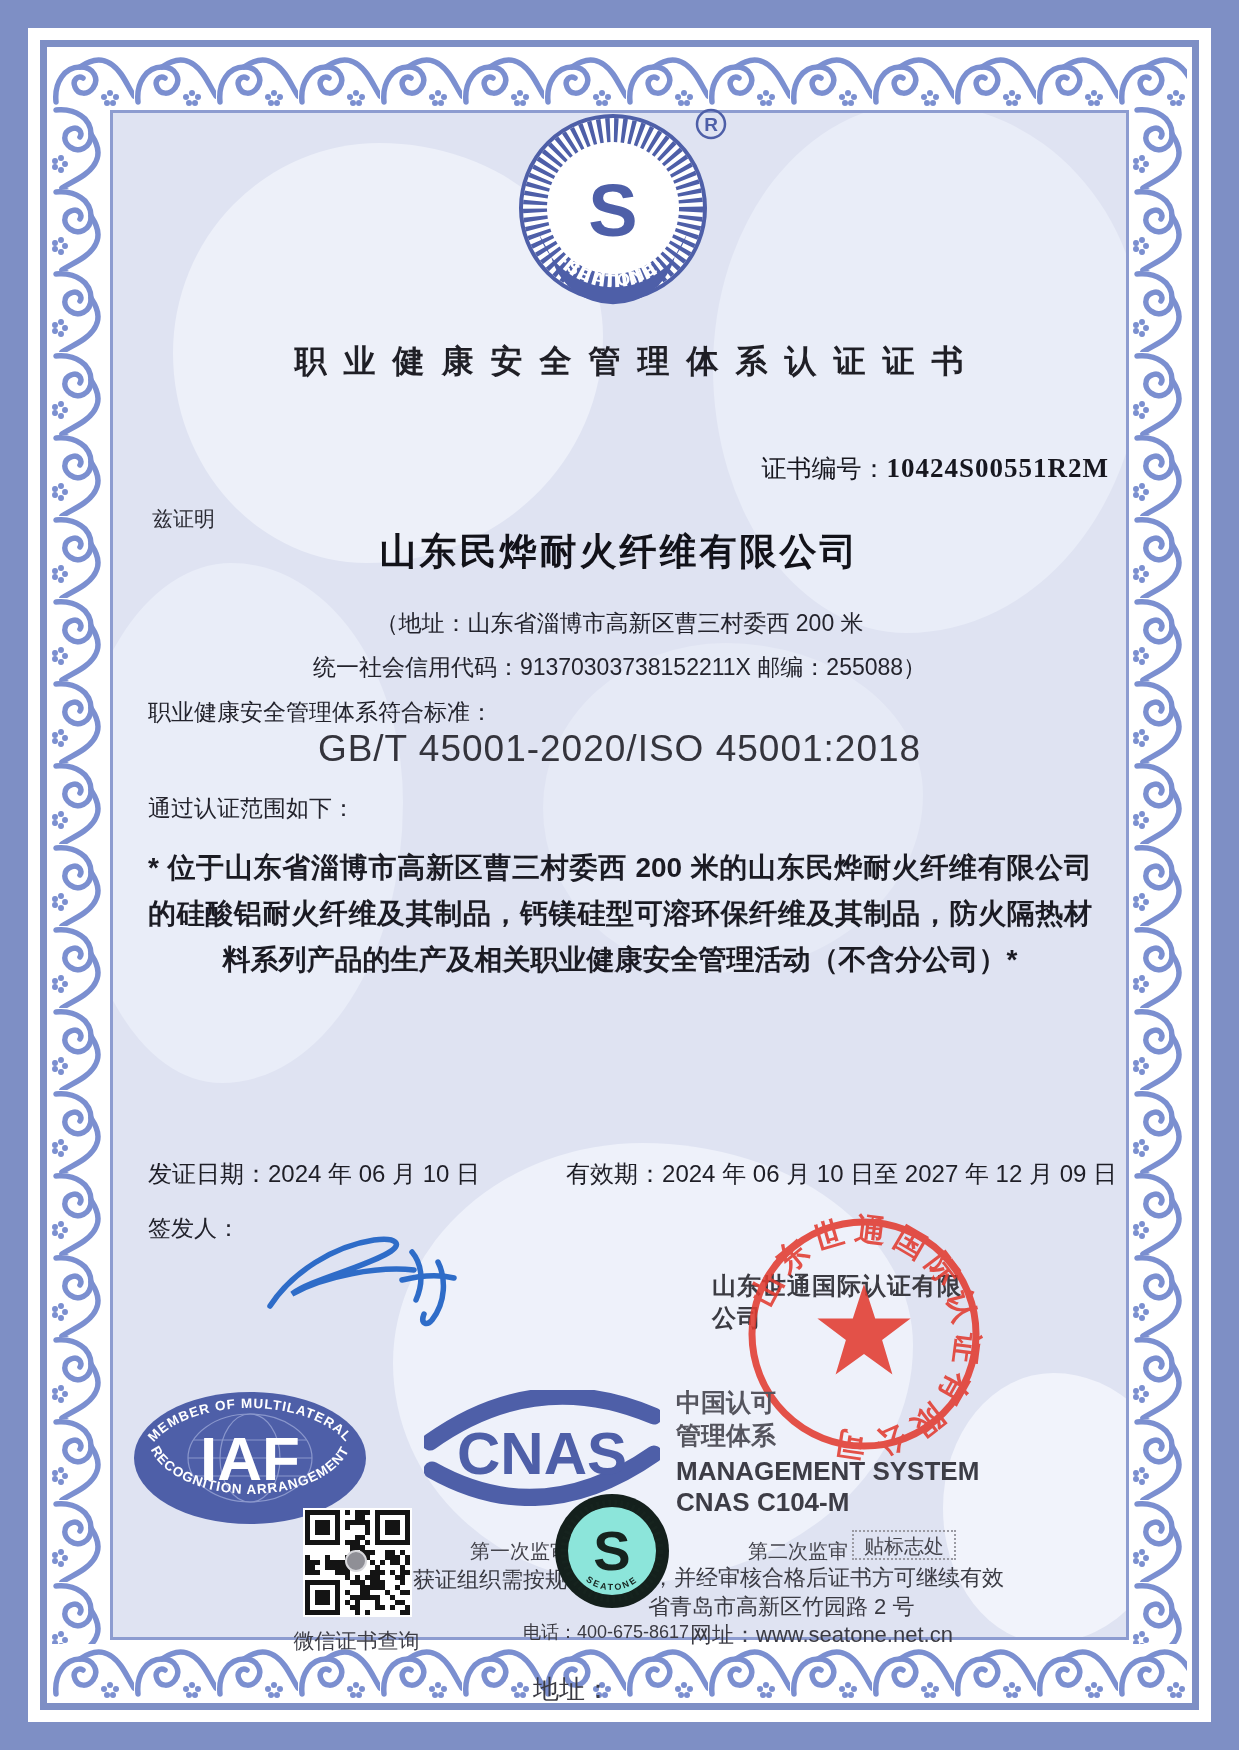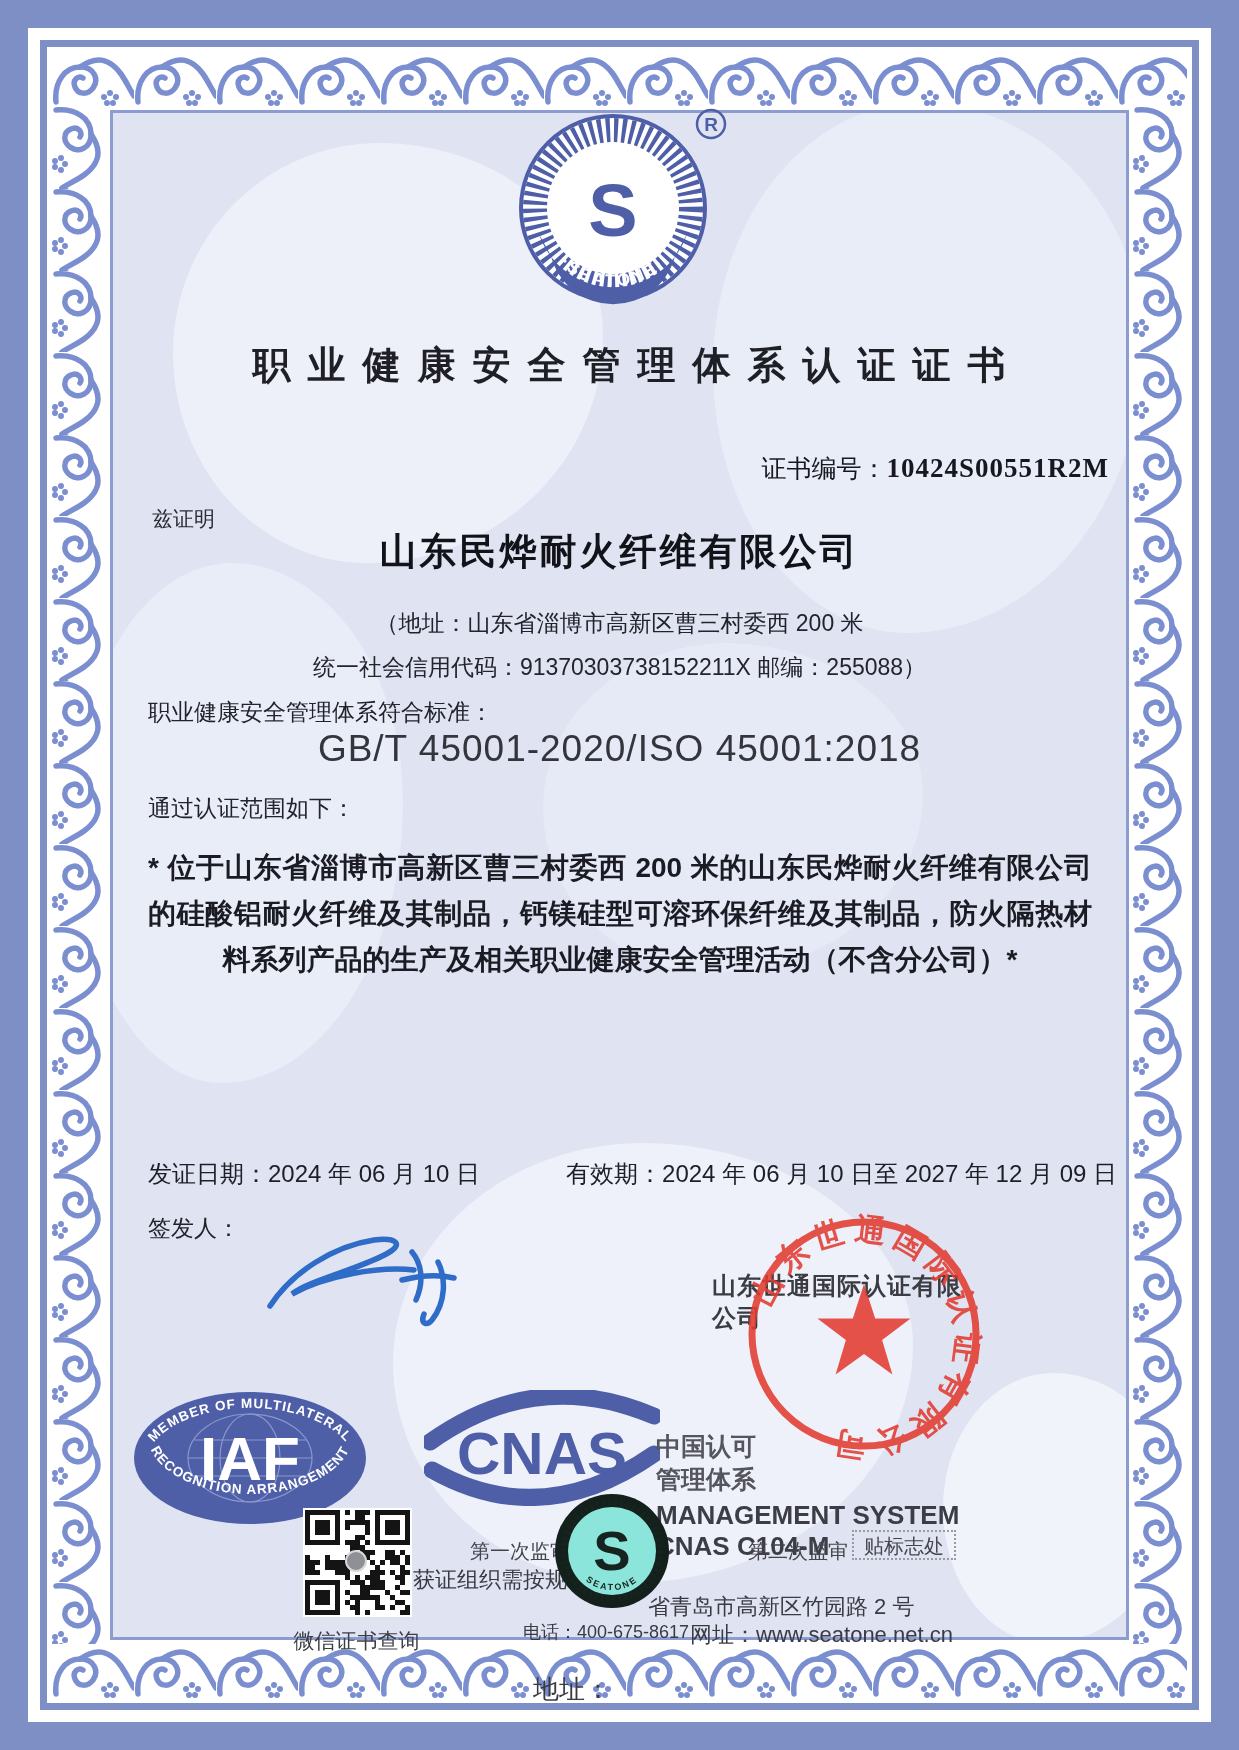--- a/index.html
+++ b/index.html
@@ -11,38 +11,38 @@
   .pstrip{position:absolute;overflow:hidden;}
   .pstrip svg{display:block;}
   .pstrip.top{left:0;right:0;top:0;height:54px;}
   .pstrip.bottom{left:0;right:0;bottom:0;height:54px;}
   .pstrip.left{top:54px;bottom:54px;left:0;width:54px;}
   .pstrip.right{top:54px;bottom:54px;right:0;width:54px;}
   .content{position:absolute;inset:110px;background:#dfe3f2;border:3px solid #8d9cd0;box-sizing:border-box;overflow:hidden;}
   .blob{position:absolute;border-radius:48% 52% 55% 45%/50% 46% 54% 50%;}
   .abs{position:absolute;}
   .ctr{left:0;right:0;text-align:center;}
-  .title{top:340px;font-size:38px;font-weight:700;letter-spacing:17px;color:#1f1f26;font-family:"Liberation Serif",serif;padding-left:36px;}
+  .title{top:340px;font-size:32px;font-weight:700;letter-spacing:17px;color:#1f1f26;font-family:"Liberation Serif",serif;padding-left:36px;}
   .certno{top:452px;right:130px;font-size:25px;color:#17171f;}
   .certno b{font-family:"Liberation Serif",serif;font-size:27px;letter-spacing:1px;}
   .certify{left:152px;top:505px;font-size:21px;color:#2a2a33;}
   .company{top:527px;font-size:37px;font-weight:700;letter-spacing:3px;color:#121219;}
   .addr{top:608px;font-size:23px;color:#23232c;}
   .credit{top:652px;font-size:23px;color:#23232c;}
   .stdintro{left:148px;top:697px;font-size:23px;color:#23232c;}
   .standard{top:728px;font-size:37px;color:#34343c;letter-spacing:1px;}
   .scopeintro{left:148px;top:793px;font-size:23px;color:#23232c;}
   .scope{left:148px;top:845px;width:944px;font-size:28px;font-weight:600;line-height:46px;color:#1b1b23;
          text-align:justify;text-align-last:center;}
   .notice{left:148px;top:1028px;width:948px;font-size:23px;line-height:46px;color:#26262e;text-align:justify;}
   .daterow-l{left:148px;top:1158px;font-size:24px;color:#1e1e26;}
   .daterow-r{right:122px;top:1158px;font-size:24px;color:#1e1e26;text-align:center;}
   .signer{left:148px;top:1213px;font-size:23px;color:#23232c;}
   .issuer-text{left:712px;top:1270px;width:268px;font-size:24px;font-weight:600;color:#3b3b42;letter-spacing:1px;}
-  .cnas-block{left:656px;top:1386px;margin-top:44px;}
+  .cnas-block{left:676px;top:1386px;}
   .cnas-cjk{font-size:25px;font-weight:700;color:#55555e;line-height:33px;}
   .cnas-en{font-size:26px;font-weight:700;color:#3d3d46;line-height:31px;margin-top:4px;}
   .qr-wrap{left:303px;top:1508px;width:105px;height:105px;background:#fff;padding:2px;}
   .qr-grid{position:relative;display:grid;grid-template-columns:repeat(21,5px);grid-auto-rows:5px;}
   .qc{width:5px;height:5px;background:#fff;}
   .qc.on{background:#141414;}
   .qr-logo{position:absolute;left:42px;top:42px;width:22px;height:22px;border-radius:50%;
            background:#8f8f96;border:2px solid #d8d8dc;box-sizing:border-box;}
   .qr-cap{left:284px;top:1627px;width:145px;text-align:center;font-size:21px;color:#3c3c44;}
   .f-audit1{left:470px;top:1538px;font-size:20px;color:#44444c;}
@@ -209,20 +209,21 @@
     <div class="cnas-cjk">中国认可</div>
     <div class="cnas-cjk">管理体系</div>
     <div class="cnas-en">MANAGEMENT SYSTEM</div>
     <div class="cnas-en" style="margin-top:0;">CNAS C104-M</div>
   </div>
 
   <div class="abs f-audit1">第一次监审</div>
   <div class="abs f-audit2">第二次监审</div>
   <div class="abs f-sticker">贴标志处</div>
   <div class="abs f-note-l">获证组织需按规</div>
+  <div class="abs f-note-r">，并经审核合格后证书方可继续有效</div>
   <div class="abs f-addr-l">地址：</div>
   <div class="abs f-addr-r">省青岛市高新区竹园路 2 号</div>
   <div class="abs f-tel">
     <span>电话：</span><span>400-675-8617</span>
   </div>
   <div class="abs f-web">
     <span>网址：</span><span>www.seatone.net.cn</span>
   </div>
 
   <div class="abs qr-wrap">

